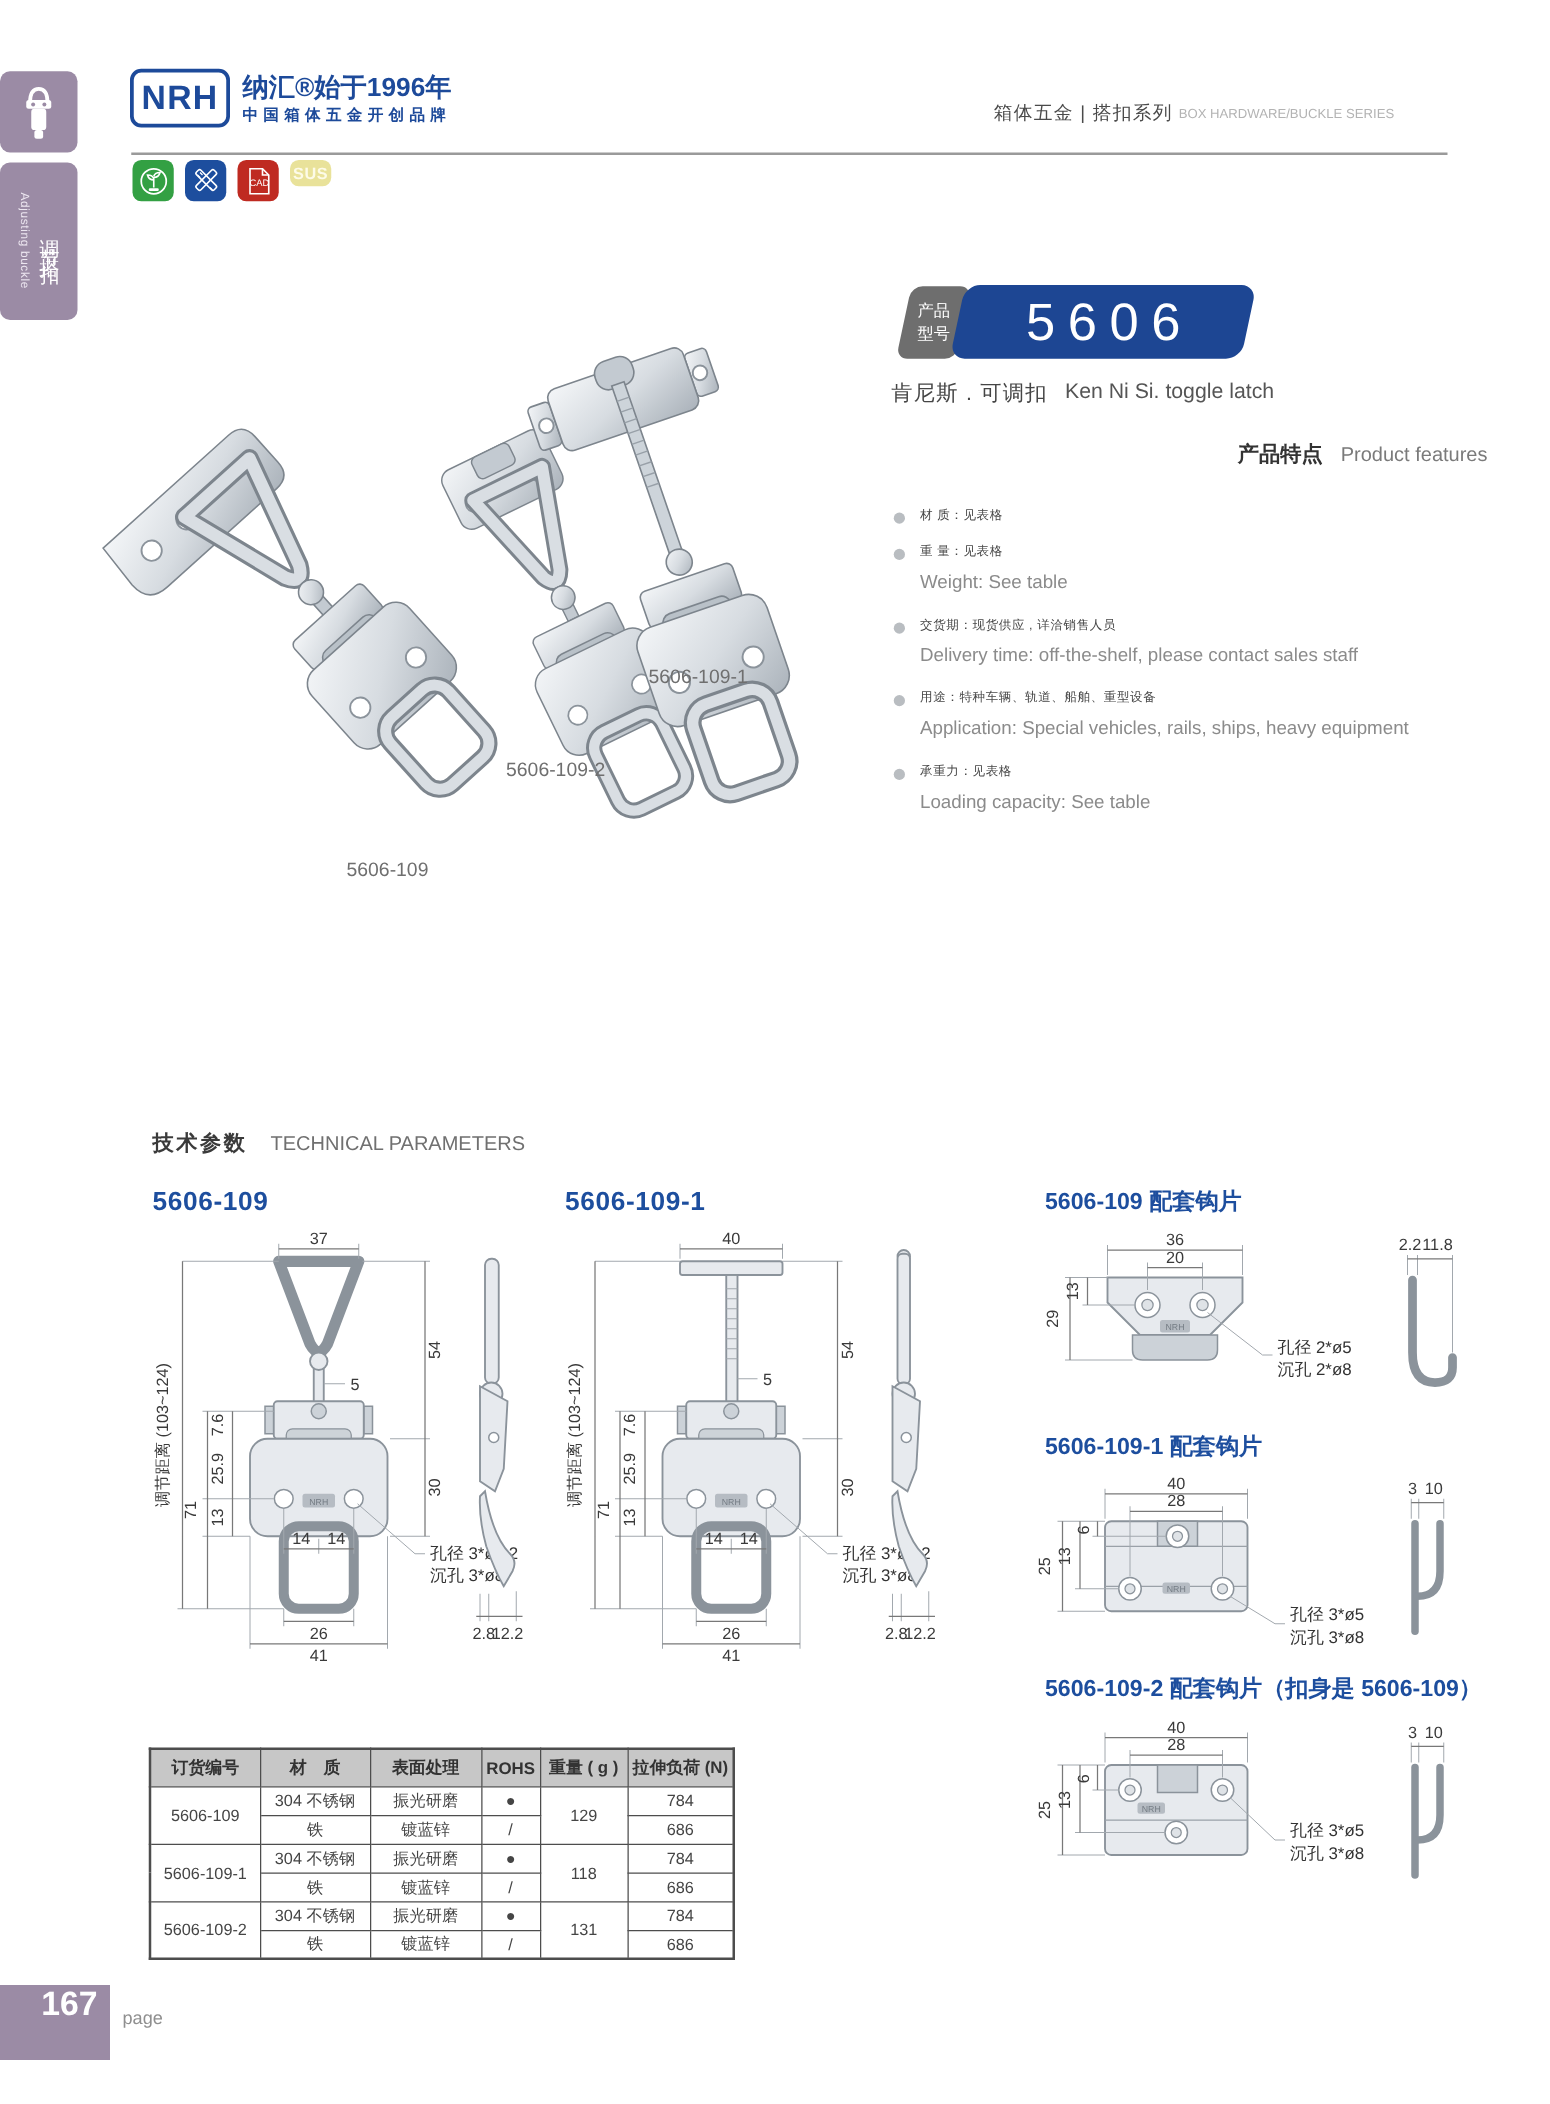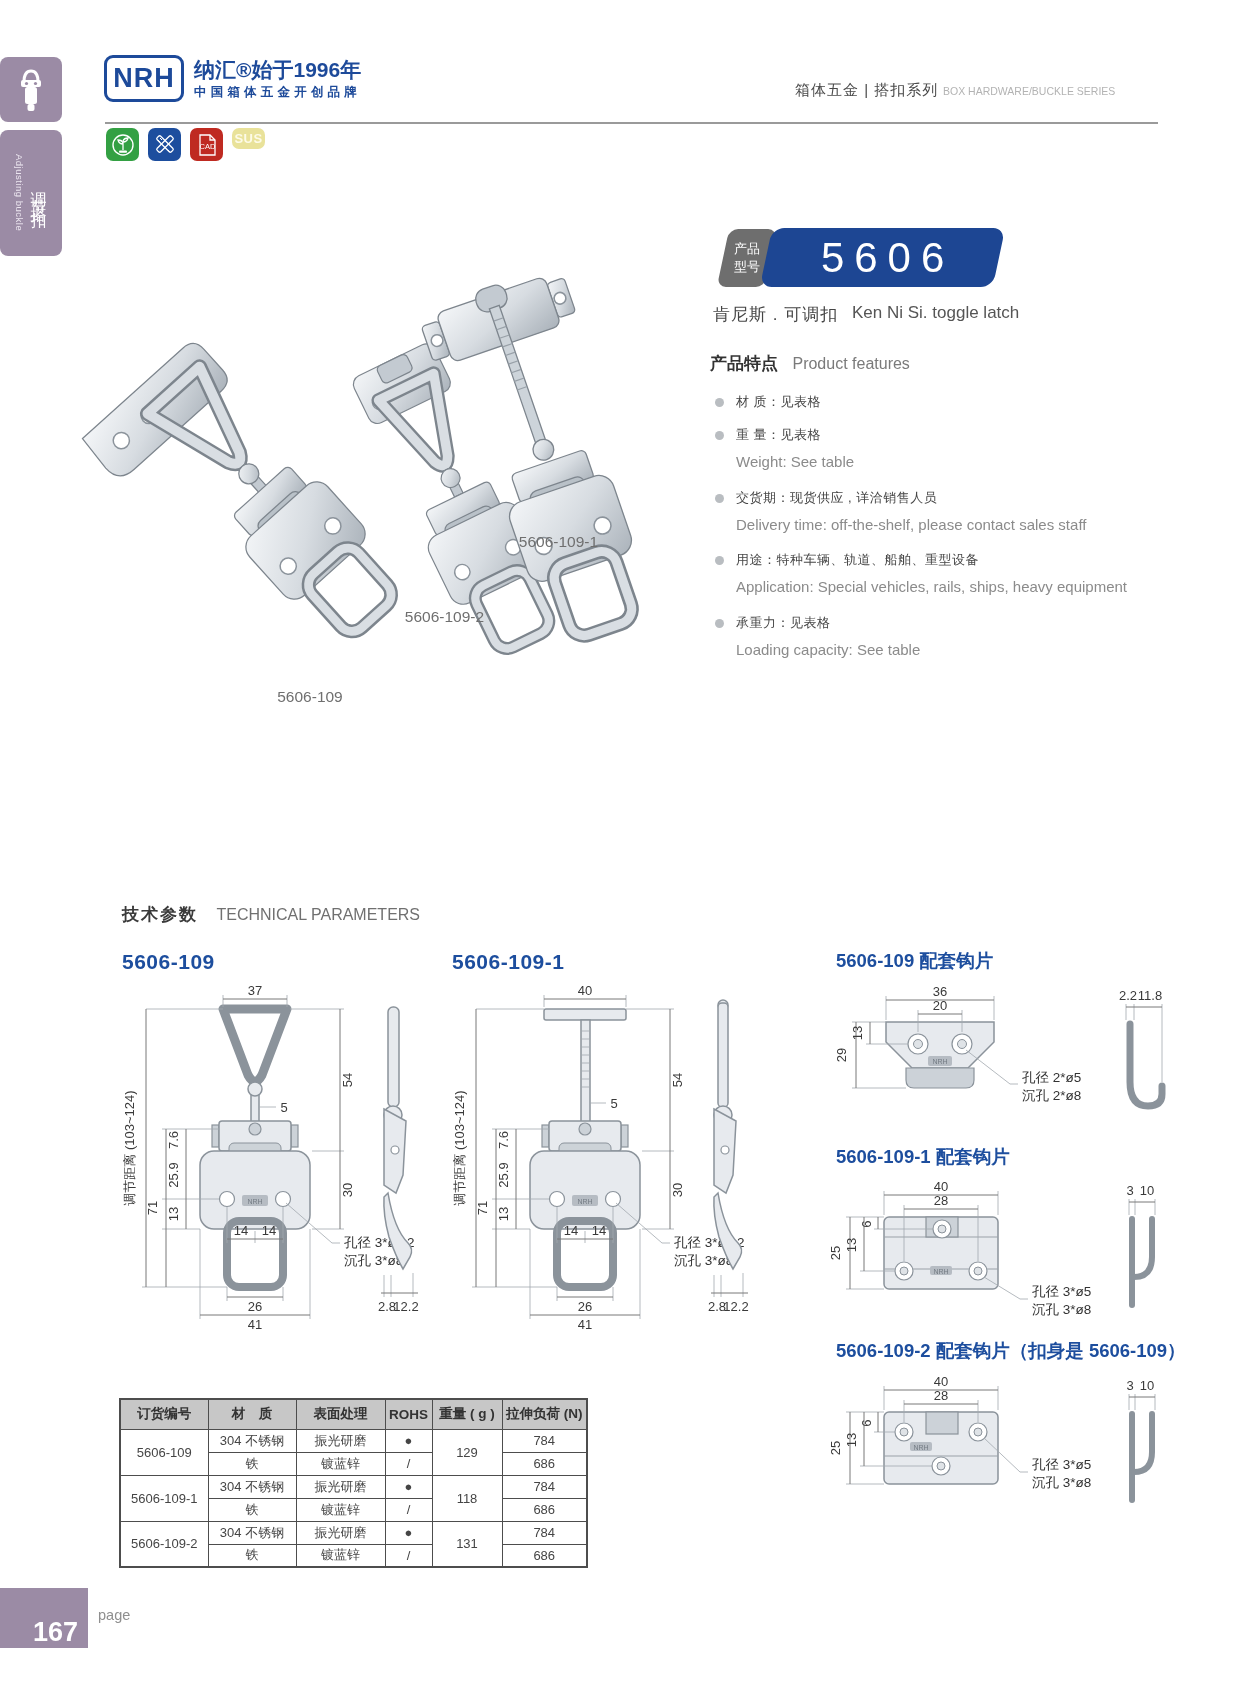--- a/index.html
+++ b/index.html
@@ -14,21 +14,21 @@
   .pl{fill:#e7eaee;stroke:#8b939b;stroke-width:1.5}
   .pl2{fill:#ccd2d8;stroke:#8b939b;stroke-width:1.2}
   .hole{fill:#ffffff;stroke:#8b939b;stroke-width:1.2}
   .hole2{fill:#dfe3e7;stroke:#8b939b;stroke-width:1}
   .mark{fill:#b6bcc3}
   .marktxt{font-size:7px;fill:#747c84;text-anchor:middle}
   .dheading{position:absolute;font-size:21px;font-weight:bold;color:#1d4e9e;letter-spacing:.5px}
   .hheading{position:absolute;font-size:18.5px;font-weight:bold;color:#1d4e9e}
   .feat-item{position:relative;padding-left:26px;margin-bottom:15px}
   .feat-bullet{position:absolute;left:5px;top:5px;width:9px;height:9px;border-radius:50%;background:#b9bdc1}
-  .feat-cn{font-size:13px;color:#474747;letter-spacing:.5px;margin-bottom:7px}
+  .feat-cn{font-size:10px;color:#474747;letter-spacing:.5px;margin-bottom:7px}
   .feat-en{font-size:15px;color:#8b8b8b;line-height:1.5}
   table.spec{border-collapse:collapse;table-layout:fixed;width:467px;border:2px solid #4d4d4d}
   table.spec th{background:#c7c7c7;border:1px solid #4d4d4d;font-size:13.5px;font-weight:600;height:30px;color:#333}
   table.spec td{border:1px solid #4d4d4d;font-size:13px;text-align:center;height:23px;color:#454545}
   .rohs-on{color:#1ca32b;font-size:15px}
   .vtext-cn{writing-mode:vertical-rl;text-orientation:upright;color:#fff;font-size:16px;letter-spacing:7px}
   .vtext-en{writing-mode:vertical-rl;color:#ece6f0;font-size:9.5px;letter-spacing:.5px;margin-right:3px}
 </style>
 </head>
 <body>
@@ -158,21 +158,21 @@
     <span style="display:block;">型号</span>
   </span>
 </div>
 <div class="abs" style="left:766px;top:228px;width:233px;height:59px;background:#1d4693;border-radius:12px;transform:skewX(-12deg);display:flex;align-items:center;justify-content:center;">
   <span style="transform:skewX(12deg);color:#fff;font-size:42px;letter-spacing:10px;padding-left:10px;">5606</span>
 </div>
 <div class="abs" style="left:713px;top:303px;font-size:17px;color:#454545;letter-spacing:1px;">肯尼斯 . 可调扣</div>
 <div class="abs" style="left:852px;top:303px;font-size:17px;color:#555;">Ken Ni Si. toggle latch</div>
 
 <div class="abs" style="left:710px;top:352px;width:480px;">
-  <div style="margin-bottom:18px;">
+  <div style="margin-bottom:30px;text-align:right;">
     <span style="font-size:17px;font-weight:bold;color:#333;">产品特点</span>
     <span style="font-size:16px;color:#7a7a7a;margin-left:10px;">Product features</span>
   </div>
   <div class="feat-item">
     <span class="feat-bullet"></span>
     <div class="feat-cn">材  质：见表格</div>
   </div>
   <div class="feat-item">
     <span class="feat-bullet"></span>
     <div class="feat-cn">重  量：见表格</div>
@@ -488,16 +488,16 @@
     </tr>
     <tr>
       <td>铁</td>
       <td>镀蓝锌</td>
       <td>/</td>
       <td>686</td>
     </tr>
   </tbody>
 </table>
 
-<div class="abs" style="left:0;top:1588px;width:88px;height:60px;background:#9b8ba5;display:flex;align-items:flex-end;justify-content:flex-end;padding-right:10px;">
+<div class="abs" style="left:0;top:1588px;width:88px;height:60px;background:#9b8ba5;display:flex;align-items:flex-start;justify-content:flex-end;padding-right:10px;">
   <span style="color:#fff;font-size:27px;font-weight:bold;">167</span>
 </div>
 <div class="abs" style="left:98px;top:1607px;font-size:14.5px;color:#8f8f8f;">page</div>
 
 </body></html>

